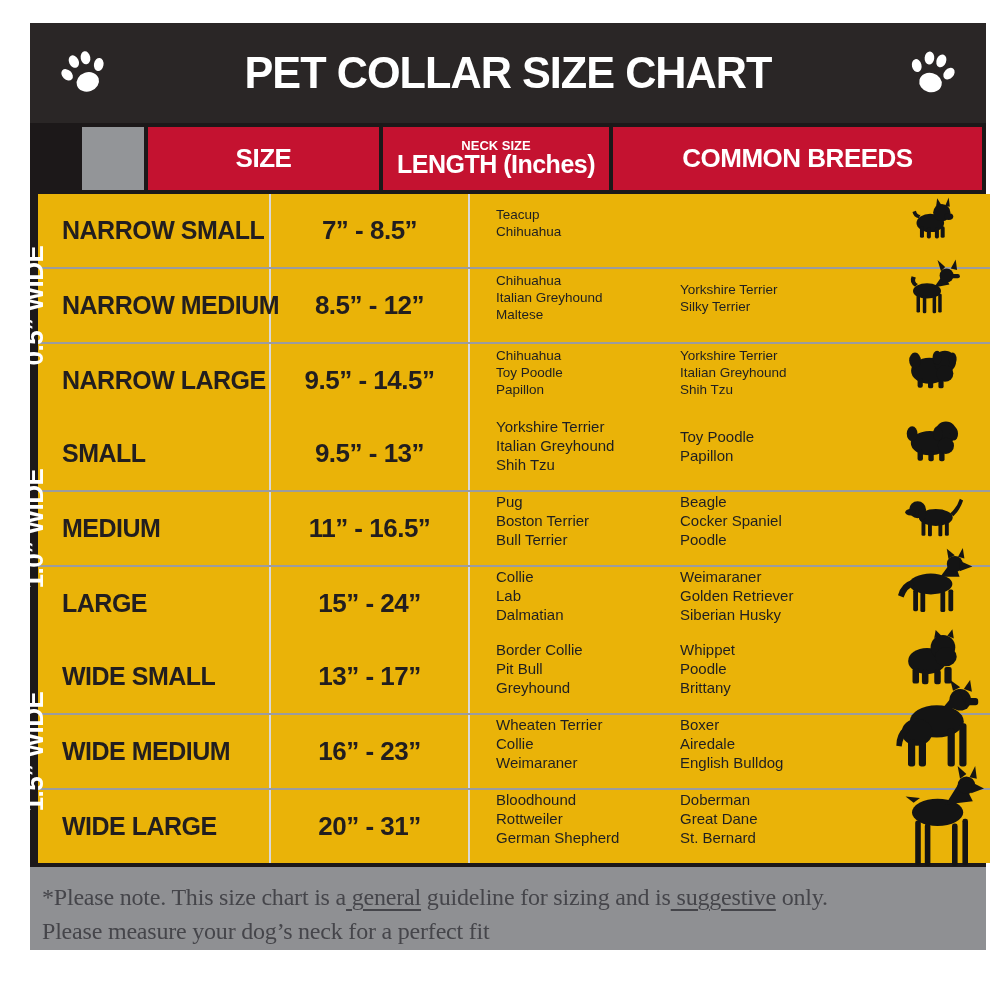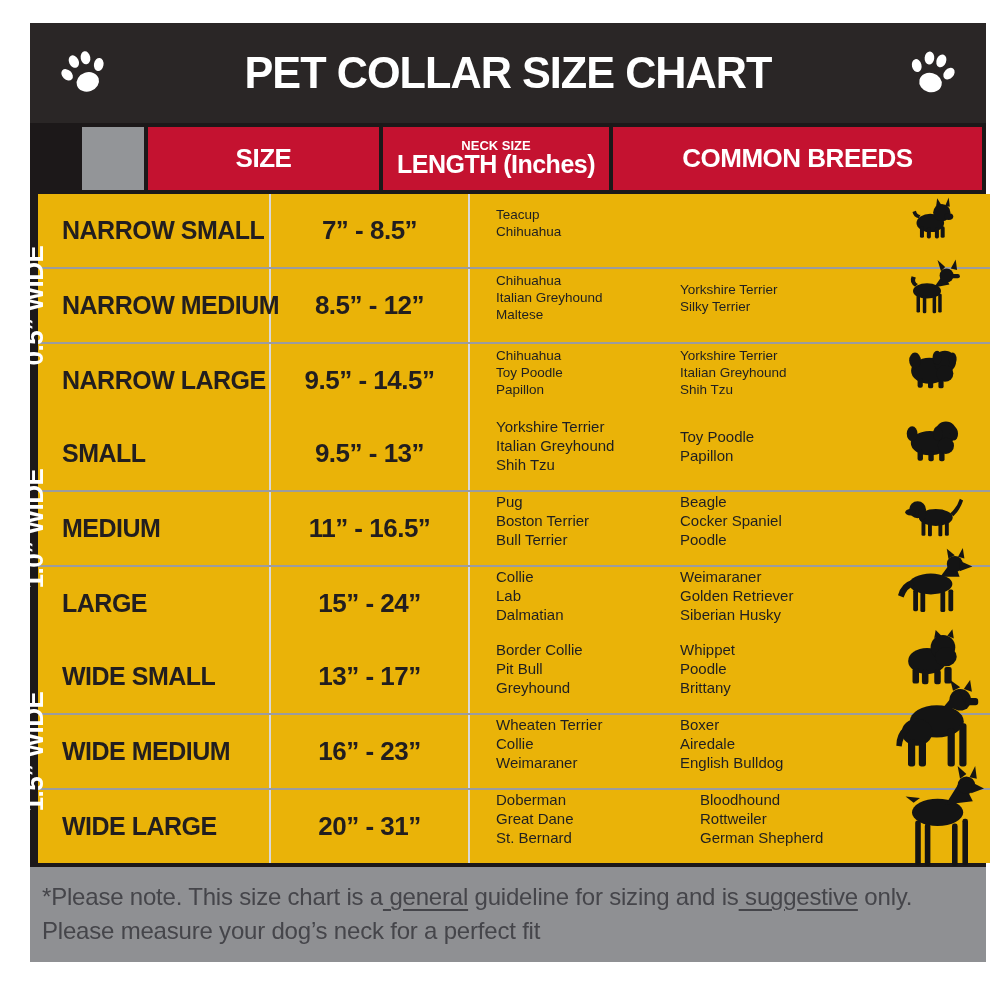--- a/index.html
+++ b/index.html
@@ -60,22 +60,22 @@
   .ico-chihuahua svg{height:56px;}
   .ico-pekingese svg{height:52px;}
   .ico-shihtzu svg{height:54px;}
   .ico-beagle svg{height:52px;}
   .ico-shepherd svg{height:64px;}
   .ico-bulldog svg{height:58px;}
   .ico-pitbull svg{position:absolute;bottom:-2px;right:4px;height:90px;z-index:5;}
   .ico-doberman svg{position:absolute;bottom:-27px;right:0px;height:104px;z-index:5;}
 
   
-  .footer{background:var(--footerGray);height:95px;padding:13px 10px 16px 12px;position:relative;
-    z-index:1;color:var(--footerText);font-size:24px;line-height:34px;letter-spacing:-.2px;}
+  .footer{background:var(--footerGray);height:83px;padding:13px 10px 16px 12px;position:relative;
+    z-index:1;color:var(--footerText);font-size:24px;line-height:34px;letter-spacing:-.2px;font-family:Liberation Serif, serif;}
   .footer .u{text-decoration:underline;text-decoration-thickness:2px;text-underline-offset:4px;}
 </style>
 </head>
 <body>
 
 <div class="sheet">
 
   <div class="titlebar">
     <svg class="paw" viewBox="0 0 64 64">
       <g fill="#fff" transform="rotate(-18 32 32)">
@@ -374,29 +374,29 @@
                       <path d="M16,52 q-9,8 -9,21 l6,1 q1,-11 9,-17 z"></path>
                     </g>
                   </svg>
                 </div>
               </div>
             </div>
             <div class="trow">
               <div class="c-size">WIDE LARGE</div>
               <div class="c-neck">20” - 31”</div>
               <div class="c-breeds">
+                <div class="bcol bcol1">
+                  <div>Bloodhound</div>
+                  <div>Rottweiler</div>
+                  <div>German Shepherd</div>
+                </div>
                 <div class="bcol bcol2">
                   <div>Doberman</div>
                   <div>Great Dane</div>
                   <div>St. Bernard</div>
-                </div>
-                <div class="bcol bcol1">
-                  <div>Bloodhound</div>
-                  <div>Rottweiler</div>
-                  <div>German Shepherd</div>
                 </div>
                 <div class="icoBox ico-doberman">
                   <svg class="dog" viewBox="0 0 110 130">
                     <g fill="#141414">
                       <ellipse cx="52" cy="58" rx="32" ry="17"></ellipse>
                       <polygon points="62,48 82,16 96,44"></polygon>
                       <circle cx="88" cy="24" r="11"></circle>
                       <polygon points="80,16 77,0 88,10"></polygon>
                       <polygon points="92,14 99,0 101,16"></polygon>
                       <polygon points="94,20 110,28 94,34"></polygon>

